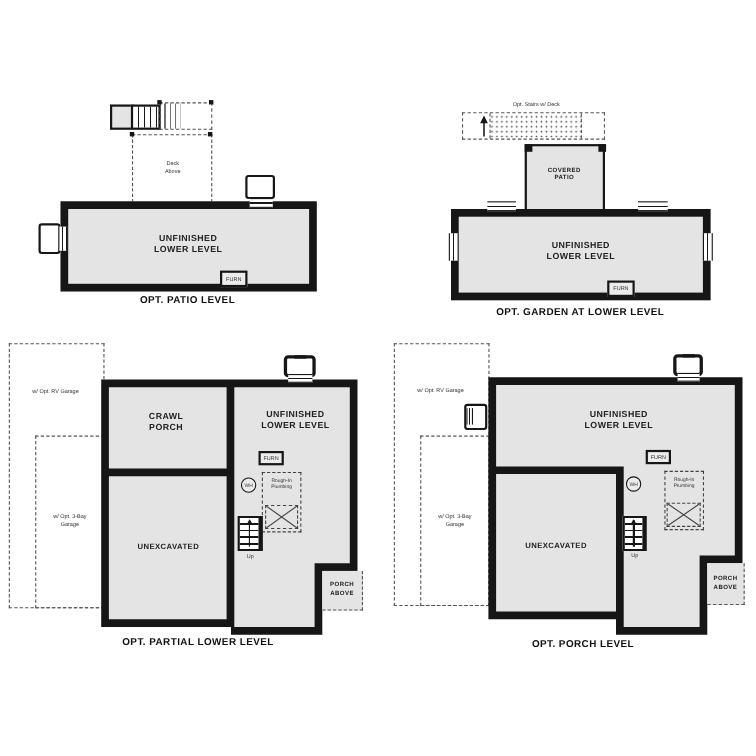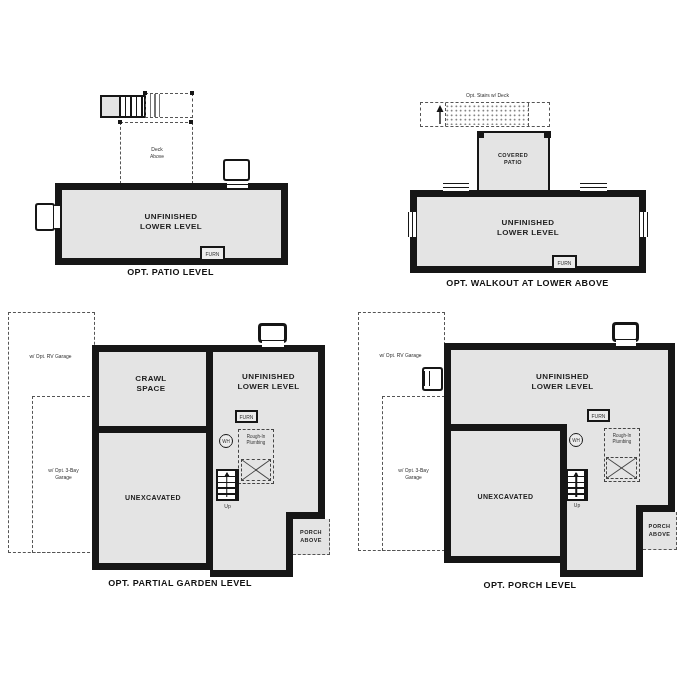--- a/index.html
+++ b/index.html
@@ -104,21 +104,21 @@
     <div class="room-label" style="left:468px;top:218px;width:120px;">UNFINISHED
 LOWER LEVEL</div>
     <div class="furn" style="left:552px;top:255px;width:25px;height:15px;">
       <span>FURN</span>
     </div>
 
     <div class="win-h" style="left:443px;top:183px;width:26px;height:9px;"></div>
     <div class="win-h" style="left:580px;top:183px;width:27px;height:9px;"></div>
     <div class="win-v" style="left:408px;top:212px;width:9px;height:25px;"></div>
     <div class="win-v" style="left:639px;top:212px;width:9px;height:25px;"></div>
-    <div class="caption" style="left:405px;top:278px;width:245px;">OPT. WALKOUT AT LOWER ABOVE</div>
+    <div class="caption" style="left:405px;top:278px;width:245px;">OPT. GARDEN AT LOWER LEVEL</div>
   </div>
 
   <div class="abs" style="left:0;top:0;width:0;height:0;">
 
     <div class="dashed" style="left:8px;top:312px;width:87px;height:241px;"></div>
     <div class="tiny-label" style="left:8px;top:353px;width:85px;">w/ Opt. RV Garage</div>
     <div class="dashed" style="left:32px;top:396px;width:63px;height:157px;"></div>
     <div class="tiny-label" style="left:32px;top:467px;width:63px;">w/ Opt. 3-Bay
 Garage</div>
 
@@ -133,21 +133,21 @@
       <div class="room-label">PORCH
 ABOVE</div>
     </div>
 
     <div class="chimney" style="left:258px;top:323px;width:29px;height:20px;">
       <div class="cap"></div>
     </div>
     <div class="win-h" style="left:262px;top:340px;width:22px;height:8px;"></div>
 
     <div class="room-label" style="left:101px;top:374px;width:100px;">CRAWL
-SPACE</div>
+PORCH</div>
     <div class="room-label" style="left:216px;top:372px;width:105px;">UNFINISHED
 LOWER LEVEL</div>
     <div class="room-label sm" style="left:103px;top:493px;width:100px;">UNEXCAVATED</div>
 
     <div class="furn" style="left:235px;top:410px;width:23px;height:13px;">
       <span>FURN</span>
     </div>
     <div class="wh" style="left:219px;top:434px;width:14px;height:14px;">
       <span>WH</span>
     </div>
@@ -158,21 +158,21 @@
       <svg viewBox="0 0 30 22" preserveAspectRatio="none">
         <line x1="0" y1="0" x2="30" y2="22" stroke="#444" stroke-width="1.1"></line>
         <line x1="30" y1="0" x2="0" y2="22" stroke="#444" stroke-width="1.1"></line>
       </svg>
     </div>
     <div class="stairs" style="left:216px;top:469px;width:23px;height:32px;">
       <div class="rail"></div>
       <div class="head"></div>
     </div>
     <div class="tiny-label" style="left:216px;top:503px;width:23px;">Up</div>
-    <div class="caption" style="left:55px;top:578px;width:250px;">OPT. PARTIAL GARDEN LEVEL</div>
+    <div class="caption" style="left:55px;top:578px;width:250px;">OPT. PARTIAL LOWER LEVEL</div>
   </div>
 
   <div class="abs" style="left:0;top:0;width:0;height:0;">
 
     <div class="dashed" style="left:358px;top:312px;width:87px;height:239px;"></div>
     <div class="tiny-label" style="left:358px;top:352px;width:85px;">w/ Opt. RV Garage</div>
     <div class="dashed" style="left:382px;top:396px;width:63px;height:155px;"></div>
     <div class="tiny-label" style="left:382px;top:467px;width:63px;">w/ Opt. 3-Bay
 Garage</div>
 

